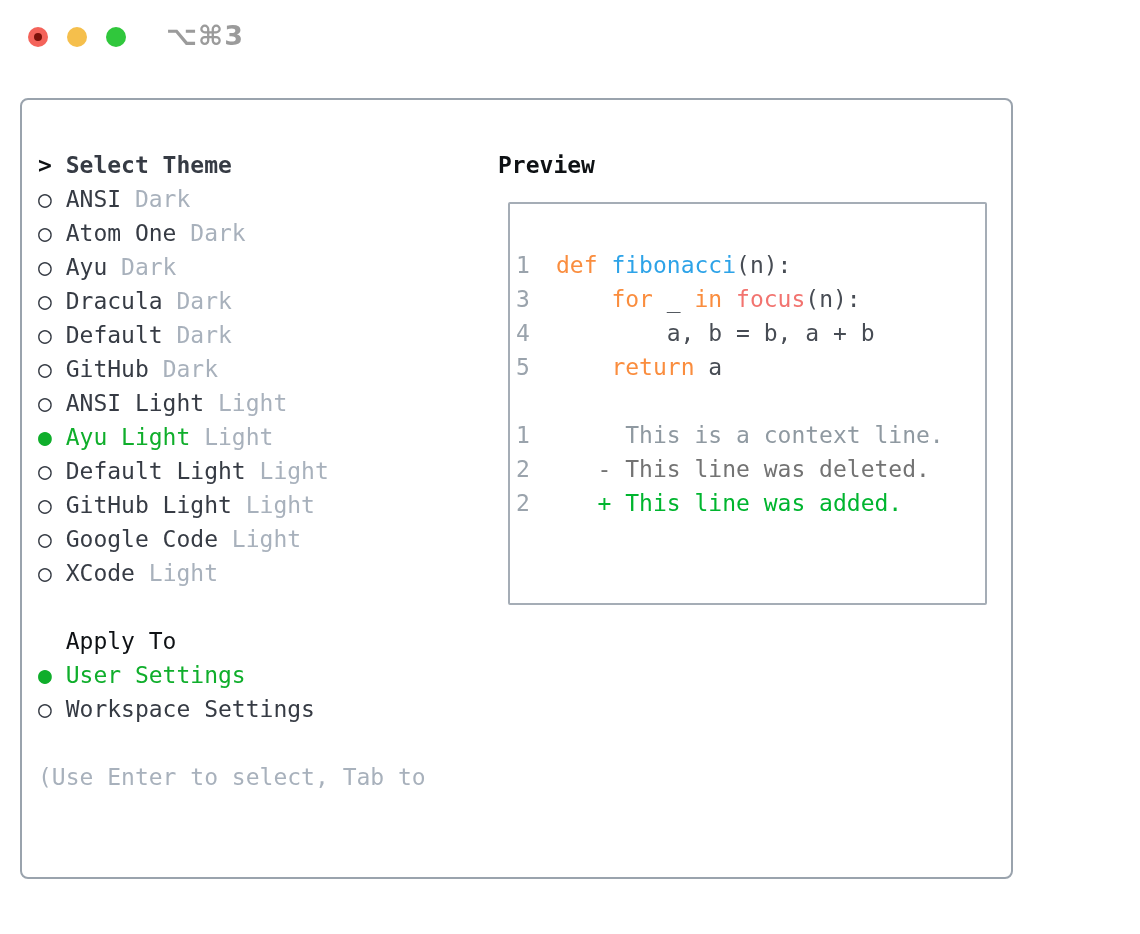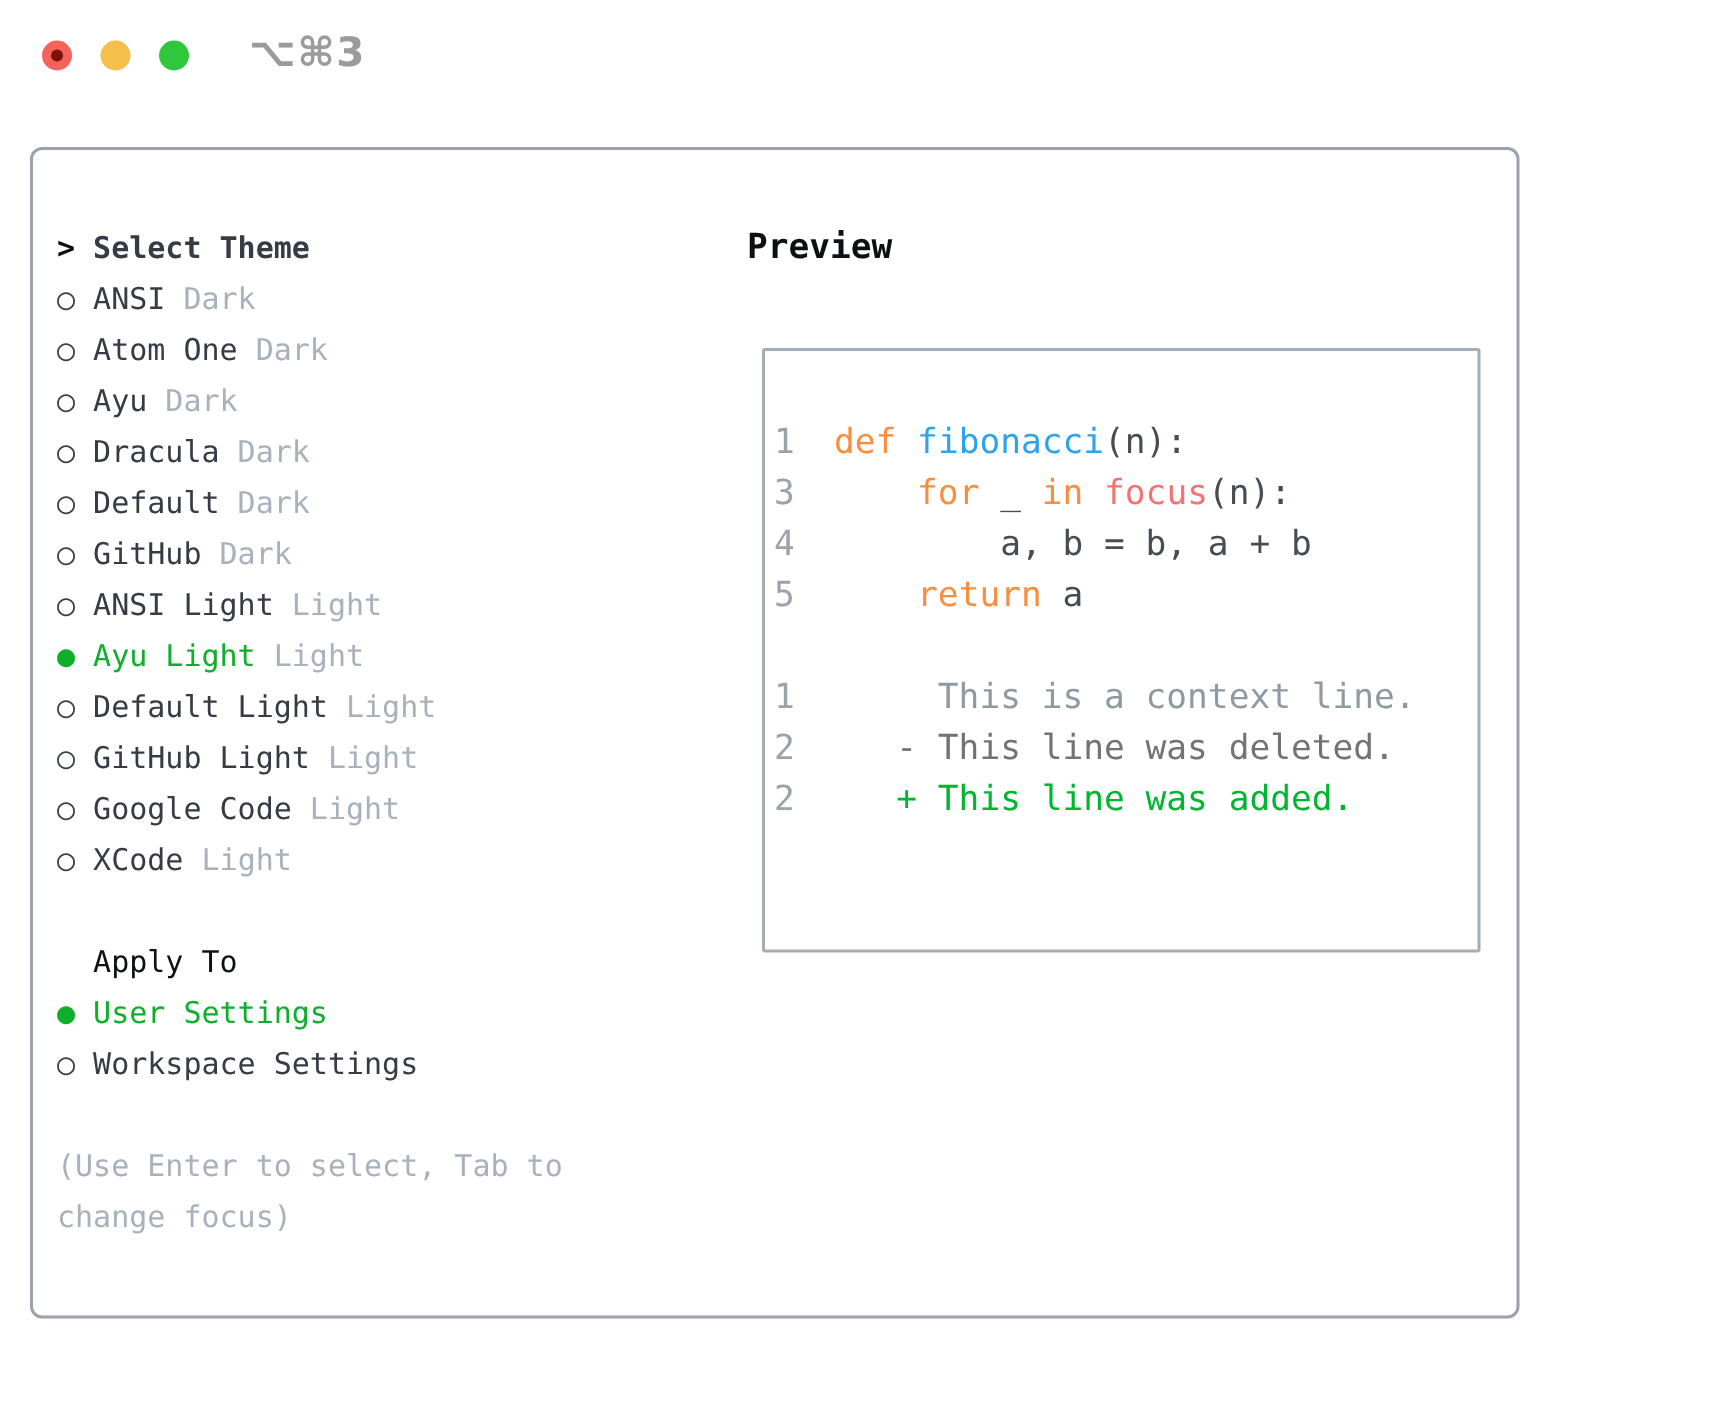--- a/index.html
+++ b/index.html
@@ -29,40 +29,40 @@
 
   
   .panel {
     position:absolute; left:20px; top:98px; width:993px; height:781px;
     border:2px solid #9aa3ad; border-radius:8px; background:#fff;
   }
 
   
   .left-col {
     position:absolute; left:16px; top:48px;
-    font-size:20px; line-height:34px; color:#363b44;
+    font-size:23px; line-height:34px; color:#363b44;
   }
   .row { height:34px; white-space:pre; }
   .row .marker { display:inline-block; width:2ch; white-space:pre; color:#3a3f48; }
   .row.header-row, .row.header-row .marker { font-weight:700; color:#0e1114; }
   .row .tname { color:#363b44; }
   .row .tvariant { color:#a8b1bc;margin-top:28px; }
   .row.selected .marker, .row.selected .tname { color:#0fae2b; }
   .row.apply-header { color:#0e1114; }
   .row.help { color:#a8b1bc; }
 
   
   .preview-title {
     position:absolute; left:476px; top:48px;
     font-size:23px; line-height:34px; font-weight:700; color:#0e1114;
   }
   .preview-box {
     position:absolute; left:486px; top:102px; width:479px; height:403px;
     border:2px solid #a5adb6; border-radius:2px; background:#fff;
-    padding:44px 0 0 6px; overflow:hidden;margin-top:30px;
+    padding:44px 0 0 6px; overflow:hidden;
   }
   .crow { height:34px; white-space:pre; font-size:23px; line-height:34px; }
   .crow .ln { display:inline-block; width:40px; color:#9aa3ac; white-space:pre; }
   .seg.pl   { color:#474c54; }
   .seg.kw   { color:#fa8d3e; }
   .seg.fn   { color:#2da3e8; }
   .seg.call { color:#f2736f; }
   .seg.num  { color:#a37acc; }
   .seg.ctx  { color:#8f99a1; }
   .seg.del  { color:#737373; }
@@ -97,21 +97,20 @@
         <div class="row "><span class="marker">○ </span><span class="tname">Default Light</span><span class="tvariant"> Light</span></div>
         <div class="row "><span class="marker">○ </span><span class="tname">GitHub Light</span><span class="tvariant"> Light</span></div>
         <div class="row "><span class="marker">○ </span><span class="tname">Google Code</span><span class="tvariant"> Light</span></div>
         <div class="row "><span class="marker">○ </span><span class="tname">XCode</span><span class="tvariant"> Light</span></div>
         <div class="row "></div>
         <div class="row apply-header"><span class="marker">  </span><span>Apply To</span></div>
         <div class="row selected"><span class="marker">● </span><span class="tname">User Settings</span></div>
         <div class="row "><span class="marker">○ </span><span class="tname">Workspace Settings</span></div>
         <div class="row "></div>
         <div class="row help"><span>(Use Enter to select, Tab to</span></div>
-        <div class="row help"><span>change focus)</span></div>
       </div>
 
     <div class="preview-title">Preview</div>
 
     <div class="preview-box">
         <div class="crow"><span class="ln">1</span><span class="seg kw">def</span><span class="seg pl"> </span><span class="seg fn">fibonacci</span><span class="seg pl">(n):</span></div>
         <div class="crow"><span class="ln">3</span><span class="seg pl">    </span><span class="seg kw">for</span><span class="seg pl"> _ </span><span class="seg kw">in</span><span class="seg pl"> </span><span class="seg call">focus</span><span class="seg pl">(n):</span></div>
         <div class="crow"><span class="ln">4</span><span class="seg pl">        a, b = b, a + b</span></div>
         <div class="crow"><span class="ln">5</span><span class="seg pl">    </span><span class="seg kw">return</span><span class="seg pl"> a</span></div>
         <div class="crow"><span class="ln"></span></div>

